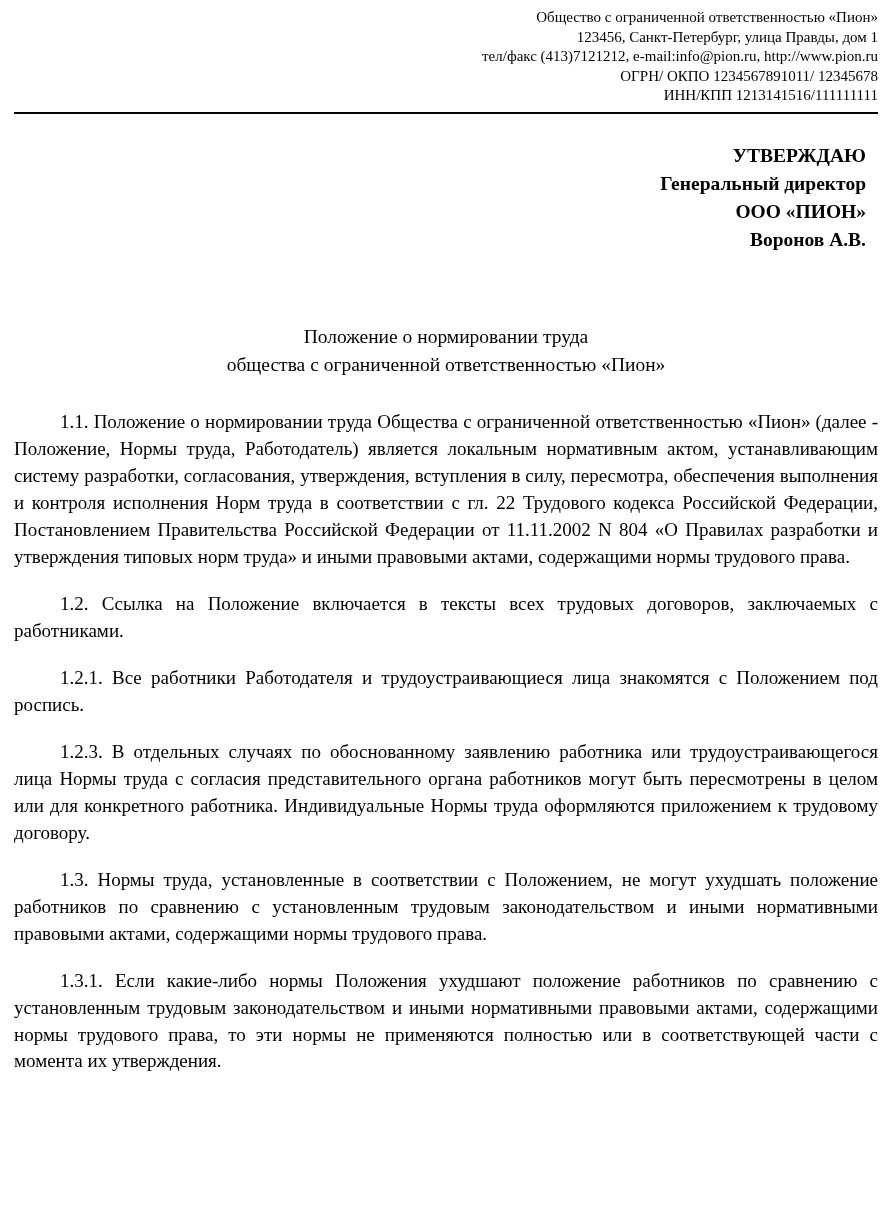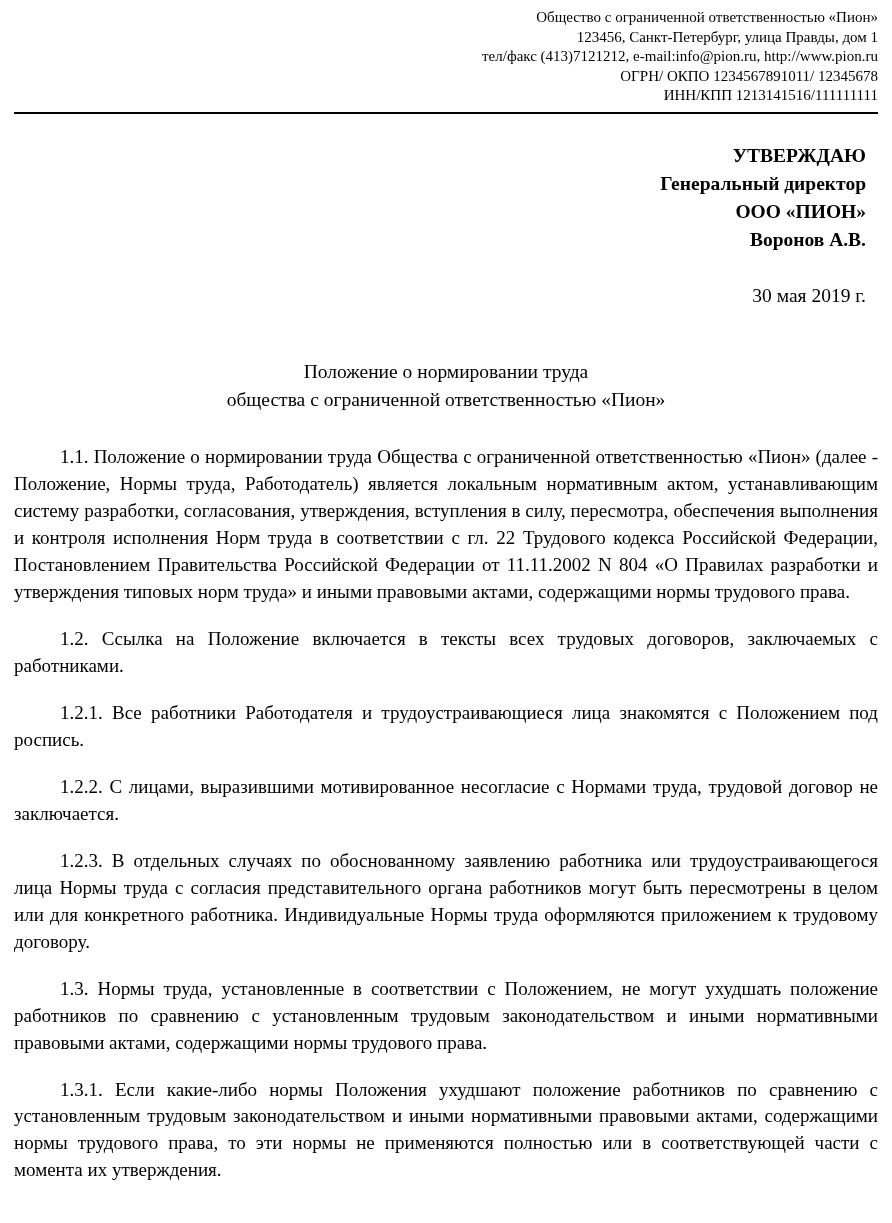--- a/index.html
+++ b/index.html
@@ -44,21 +44,21 @@
   .approval .line {
     display: block;
   }
   .approval-date {
     margin-top: 30px;
     text-align: right;
     font-size: 19.5px;
     padding-right: 12px;
   }
   .doc-title {
-    margin-top: 51px;
+    margin-top: 68px;
     text-align: center;
     font-size: 19.5px;
     line-height: 1.45;
   }
   .section-heading {
     margin-top: 38px;
     text-align: center;
     font-size: 19px;
   }
   .body-text {
@@ -91,29 +91,27 @@
 
   <div class="rule"></div>
 
   <div class="approval">
     <span class="line">УТВЕРЖДАЮ</span>
     <span class="line">Генеральный директор</span>
     <span class="line">ООО «ПИОН»</span>
     <span class="line">Воронов А.В.</span>
   </div>
 
-  <div class="approval-date">30 мая 2019 г.</div>
 
   <div class="doc-title">
     <div>Положение о нормировании труда</div>
     <div>общества с ограниченной ответственностью «Пион»</div>
   </div>
 
 
   <p class="body-text first">1.1. Положение о нормировании труда Общества с ограниченной ответственностью «Пион» (далее - Положение, Нормы труда, Работодатель) является локальным нормативным актом, устанавливающим систему разработки, согласования, утверждения, вступления в силу, пересмотра, обеспечения выполнения и контроля исполнения Норм труда в соответствии с гл. 22 Трудового кодекса Российской Федерации, Постановлением Правительства Российской Федерации от 11.11.2002 N 804 «О Правилах разработки и утверждения типовых норм труда» и иными правовыми актами, содержащими нормы трудового права.</p>
   <p class="body-text">1.2. Ссылка на Положение включается в тексты всех трудовых договоров, заключаемых с работниками.</p>
   <p class="body-text">1.2.1. Все работники Работодателя и трудоустраивающиеся лица знакомятся с Положением под роспись.</p>
-  <p class="body-text">1.2.2. С лицами, выразившими мотивированное несогласие с Нормами труда, трудовой договор не заключается.</p>
   <p class="body-text">1.2.3. В отдельных случаях по обоснованному заявлению работника или трудоустраивающегося лица Нормы труда с согласия представительного органа работников могут быть пересмотрены в целом или для конкретного работника. Индивидуальные Нормы труда оформляются приложением к трудовому договору.</p>
   <p class="body-text">1.3. Нормы труда, установленные в соответствии с Положением, не могут ухудшать положение работников по сравнению с установленным трудовым законодательством и иными нормативными правовыми актами, содержащими нормы трудового права.</p>
   <p class="body-text">1.3.1. Если какие-либо нормы Положения ухудшают положение работников по сравнению с установленным трудовым законодательством и иными нормативными правовыми актами, содержащими нормы трудового права, то эти нормы не применяются полностью или в соответствующей части с момента их утверждения.</p>
 
 </div>
 
 </body></html>

